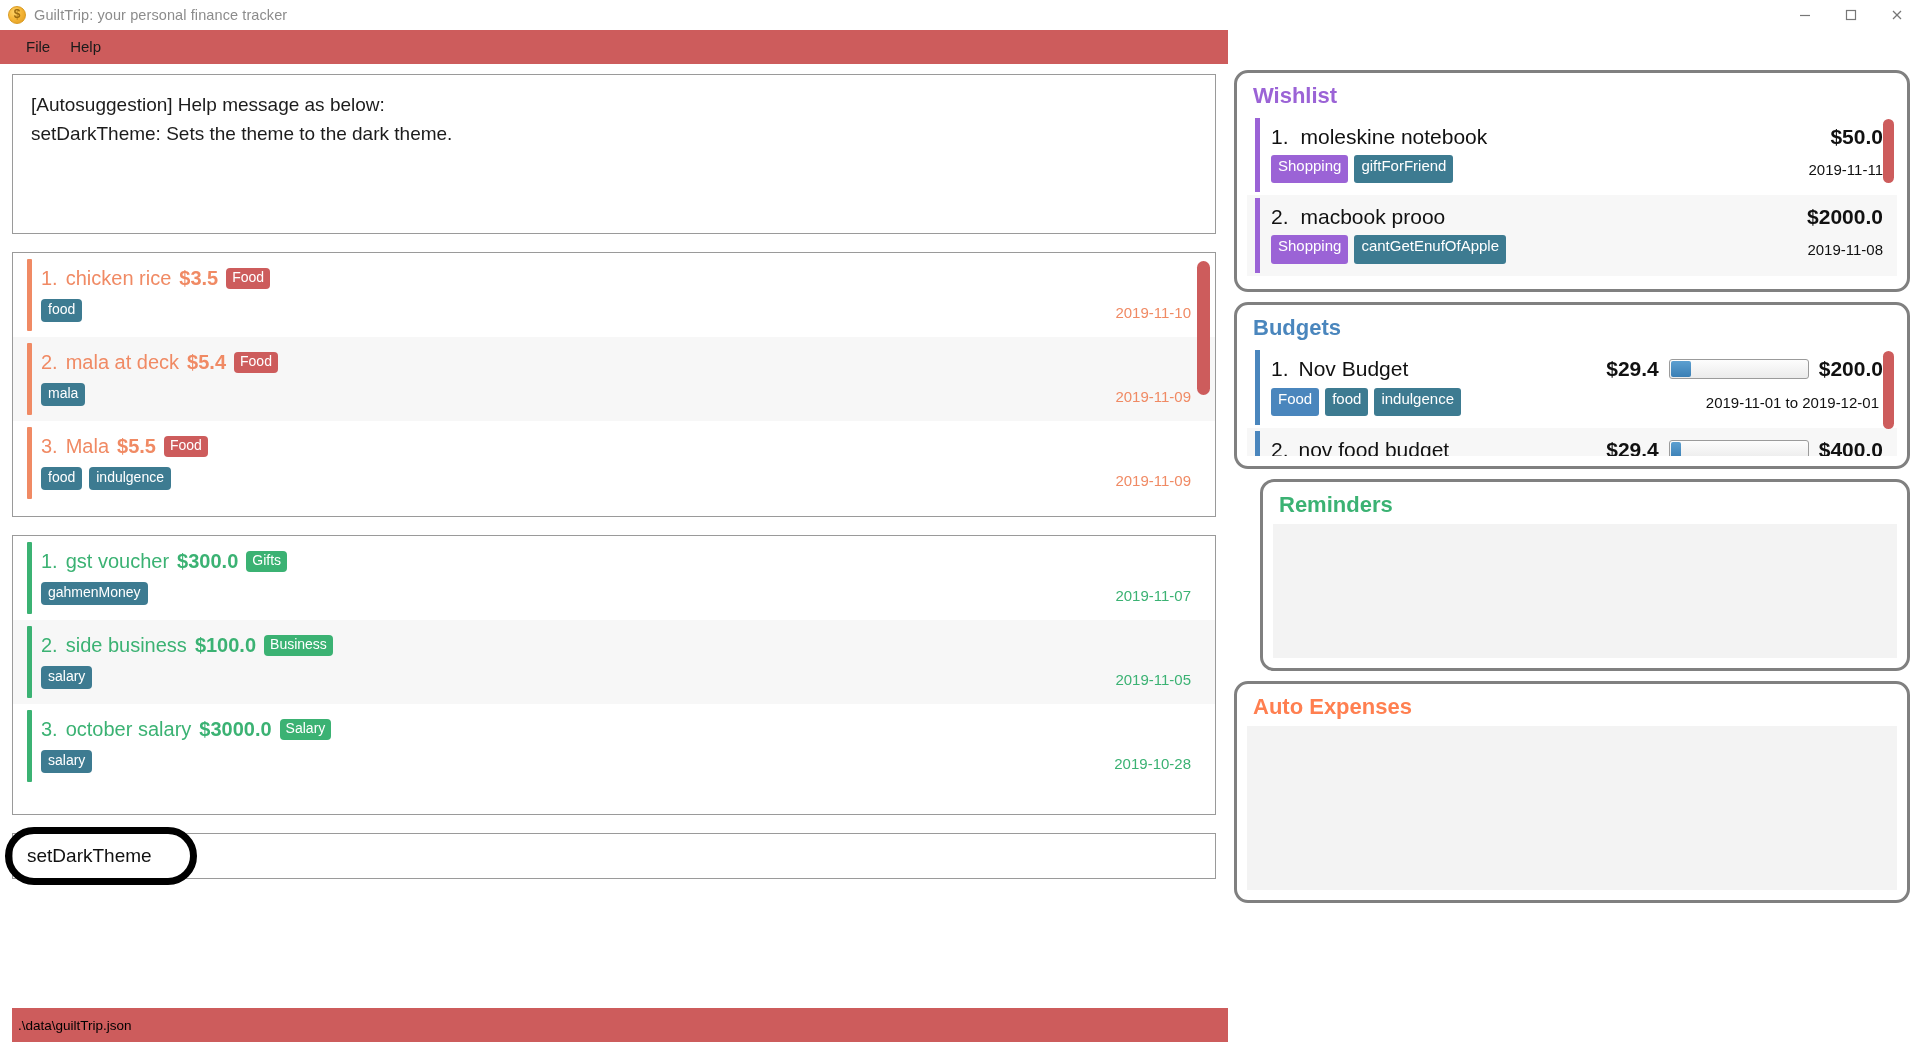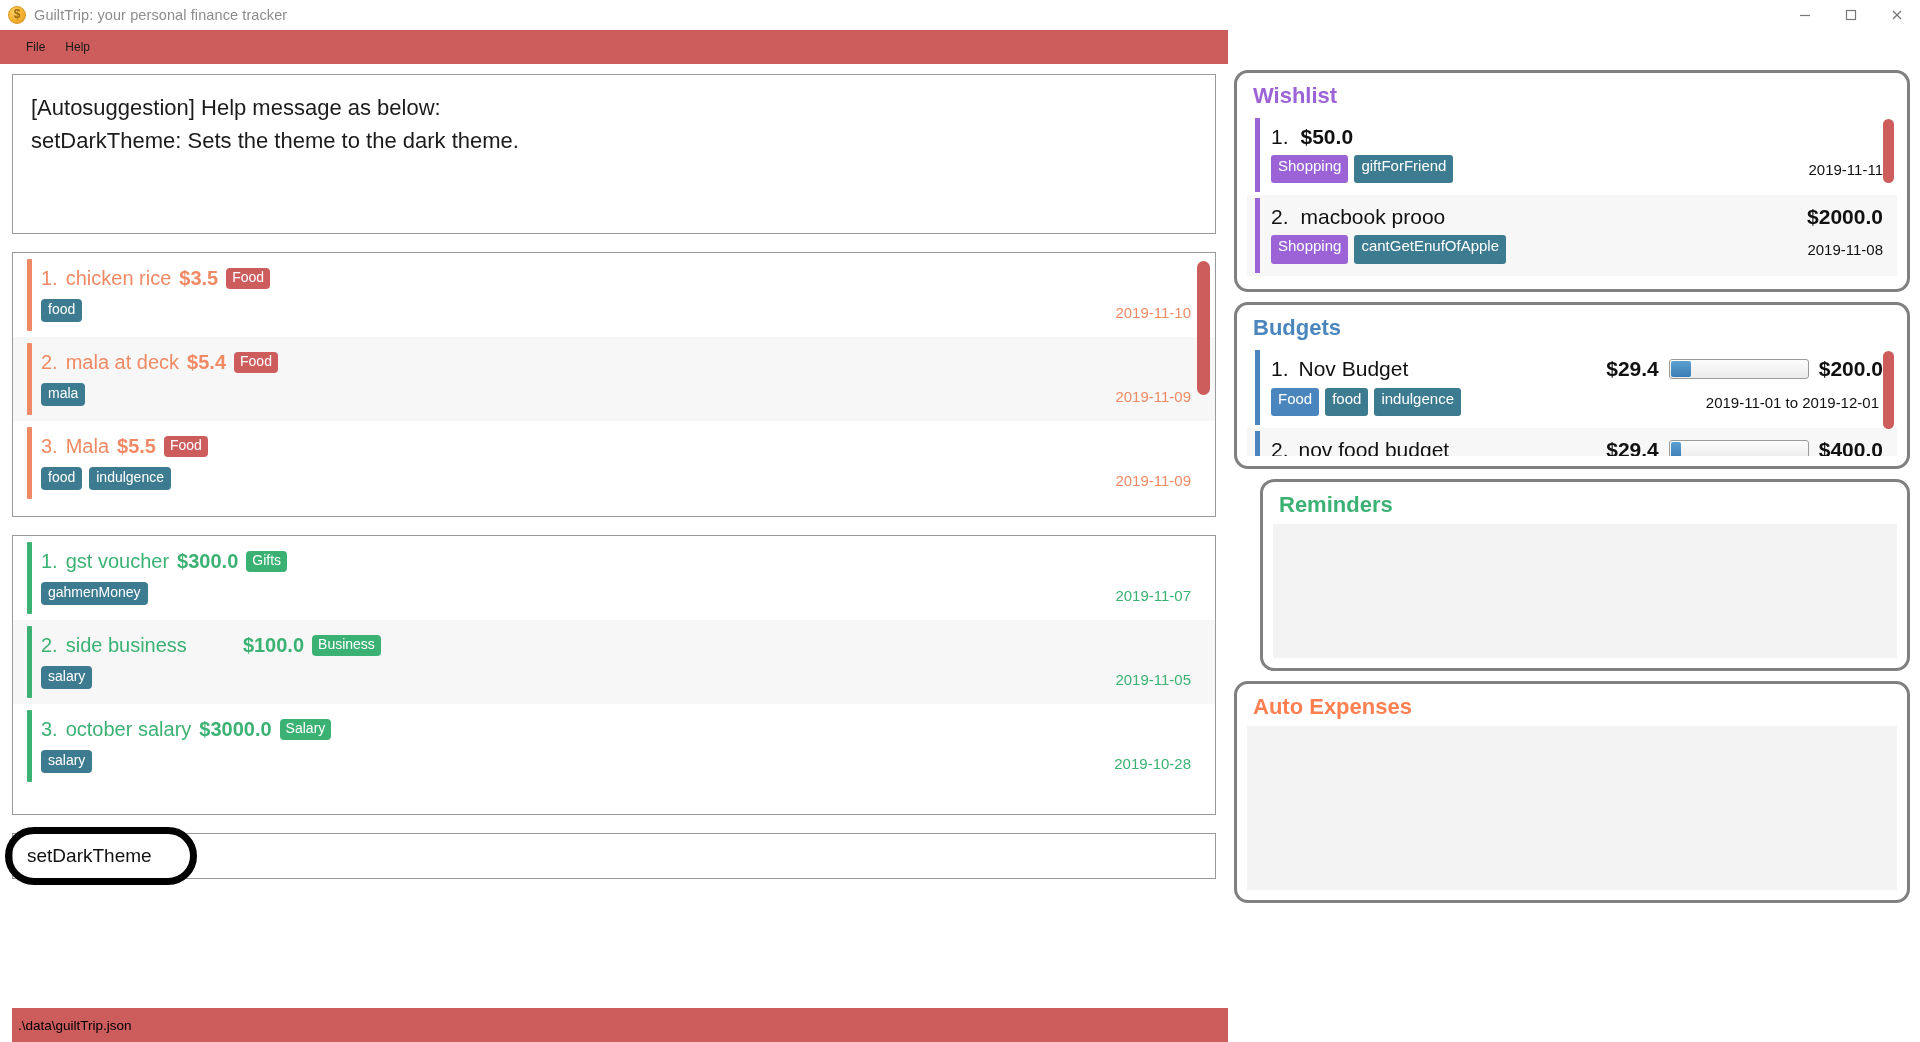--- a/index.html
+++ b/index.html
@@ -44,21 +44,21 @@
   .win-btn svg { display: block; }
 
   
   .menubar {
     height: 34px; width: 1228px;
     background: #cd5c5c;
     display: flex; align-items: center;
     padding-left: 16px;
   }
   .menu-item {
-    font-size: 12px; color: #1a1a1a;
+    font-size: 15px; color: #1a1a1a;
     padding: 0 10px; line-height: 34px;
   }
 
   
   .app-body { display: flex; width: 1920px; height: 978px; }
   .left-col {
     width: 1228px; height: 100%;
     background: #ffffff;
     padding: 10px 12px 0 12px;
     display: flex; flex-direction: column;
@@ -72,21 +72,21 @@
   }
 
   
   .result-box {
     border: 1px solid #9a9a9a;
     background: #ffffff;
     height: 160px;
     padding: 16px 18px;
     flex: none;
   }
-  .result-line { font-size: 22px; color: #1c1c1c; line-height: 1.52; }
+  .result-line { font-size: 19px; color: #1c1c1c; line-height: 1.52; }
 
   
   .list-panel {
     border: 1px solid #9a9a9a;
     background: #ffffff;
     position: relative;
     overflow: hidden;
     margin-top: 18px;
   }
   .expense-panel { height: 265px; }
@@ -351,21 +351,21 @@
             <div class="row-line2">
               <span class="tag">gahmenMoney</span>
             </div>
             <div class="row-date" style="color: rgb(59, 178, 115);">2019-11-07</div>
           </div>
           <div class="row alt">
             <div class="accent" style="background: rgb(59, 178, 115);"></div>
             <div class="row-line1">
               <span class="row-idx" style="color: rgb(59, 178, 115);">2.</span>
               <span class="row-name" style="color: rgb(59, 178, 115);">side business</span>
-              <span class="row-amt" style="color: rgb(59, 178, 115); margin-left: 48px;">$100.0</span>
+              <span class="row-amt" style="color: rgb(59, 178, 115);">$100.0</span>
               <span class="cat-tag" style="background: rgb(59, 178, 115);">Business</span>
             </div>
             <div class="row-line2">
               <span class="tag">salary</span>
             </div>
             <div class="row-date" style="color: rgb(59, 178, 115);">2019-11-05</div>
           </div>
           <div class="row">
             <div class="accent" style="background: rgb(59, 178, 115);"></div>
             <div class="row-line1">
@@ -397,20 +397,21 @@
   <div class="right-col">
 
     <div class="card card-wishlist">
       <div class="card-title" style="color: rgb(155, 99, 214);">Wishlist</div>
       <div class="card-inner">
         <div id="wishlist-rows">
             <div class="rrow">
               <div class="raccent" style="background: rgb(155, 99, 214);"></div>
               <div class="rrow-top">
                 <span class="rrow-num">1.</span>
+                <span class="rrow-name">moleskine notebook</span>
                 <span class="rrow-amount">$50.0</span>
               </div>
               <div class="rrow-bottom">
                 <div class="rrow-tags">
                   <span class="tag-purple">Shopping</span>
                   <span class="tag-teal">giftForFriend</span>
                 </div>
                 <div class="rrow-date">2019-11-11</div>
               </div>
             </div>

